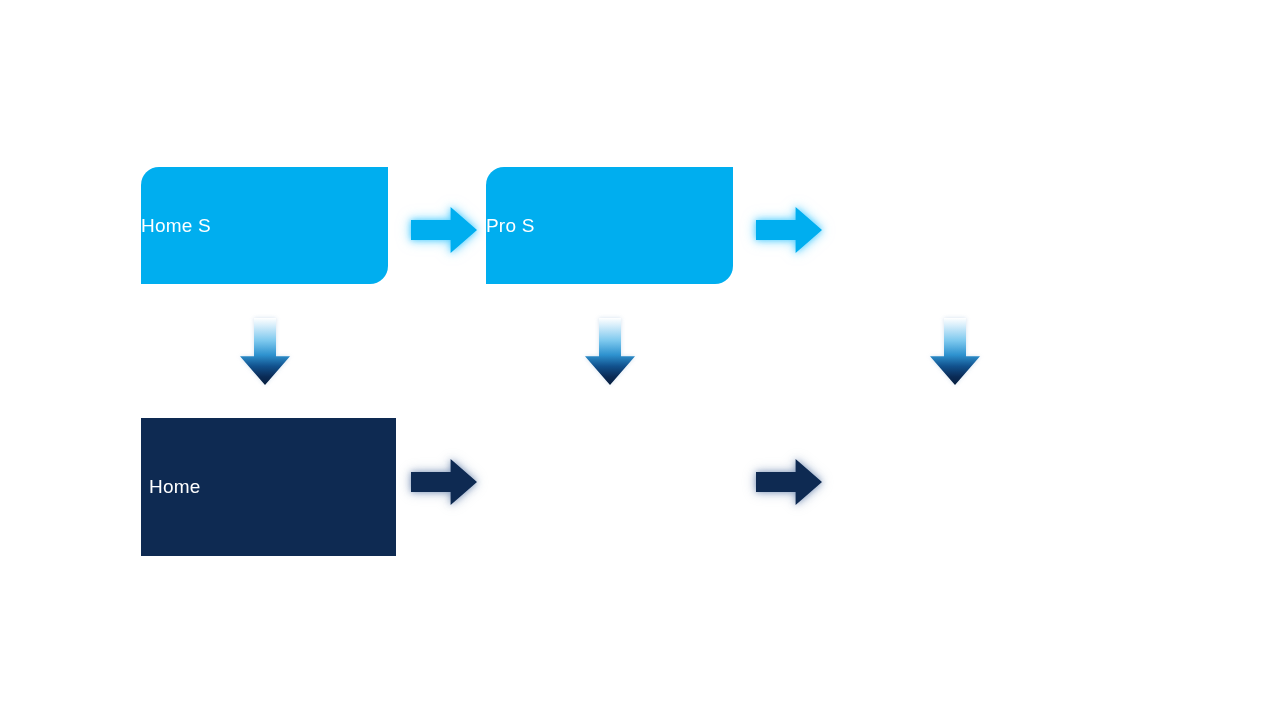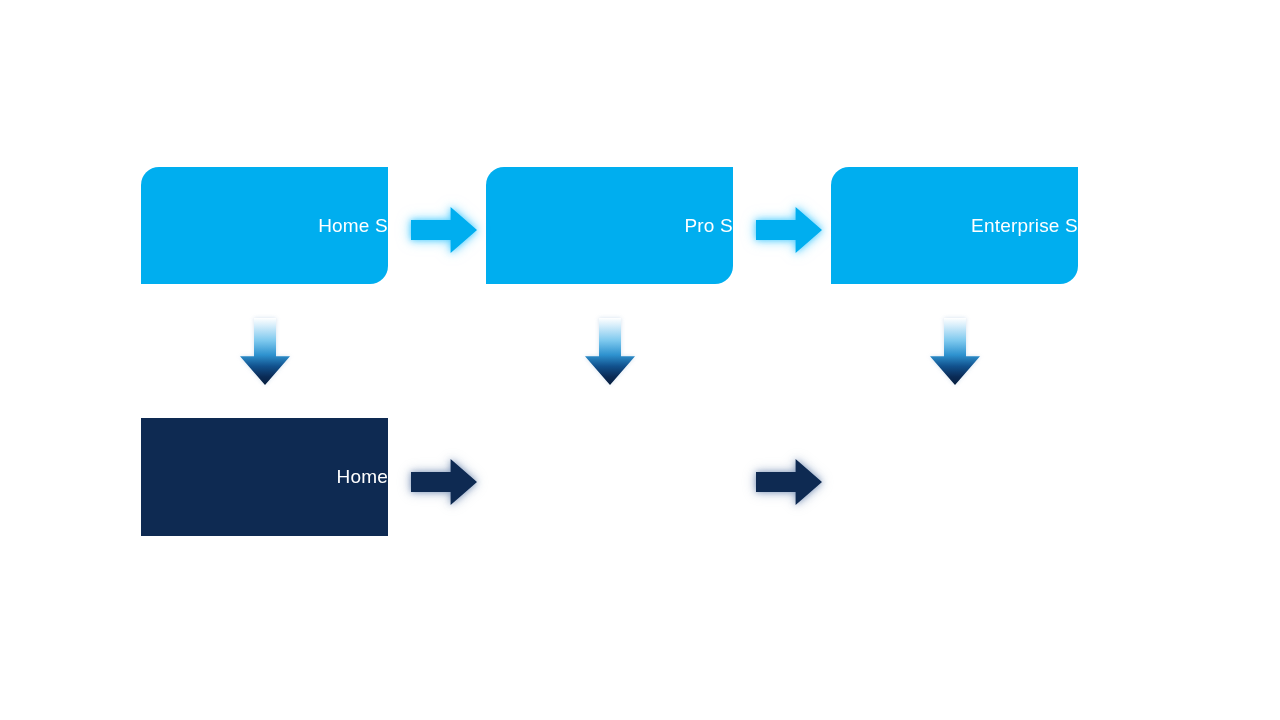--- a/index.html
+++ b/index.html
@@ -13,35 +13,36 @@
     width: 1280px;
     height: 720px;
     background: var(--slide-bg, #ffffff);
     overflow: hidden;
   }
   .box {
     position: absolute;
     width: 247px;
     display: flex;
     align-items: center;
-    justify-content: flex-end;
+    justify-content: flex-start;
     color: var(--label-text, #ffffff);
     font-size: 19px;
     letter-spacing: 0.2px;
   }
   .box.top {
     height: 117px;
     top: 167px;
     background: var(--light-blue, #00AEEF);
     border-radius: 18px 0 18px 0;
   }
   .box.bottom {
-    height: 118px;
+    height: 138px;
     top: 418px;
     background: var(--navy, #0E2A52);
+    padding-left: 8px;
   }
   .col1 { left: 141px; }
   .col2 { left: 486px; }
   .col3 { left: 831px; }
 
   
   .harrow-wrap {
     position: absolute;
     width: 66px;
     height: 46px;
@@ -93,23 +94,20 @@
 <body>
 
 <div class="slide">
 
   <div class="box top col1">
     <span>Home S</span>
   </div>
   <div class="box top col2">
     <span>Pro S</span>
   </div>
-  <div class="box top col3">
-    <span>Enterprise S</span>
-  </div>
 
   <div class="harrow-wrap glow-cyan harow-top hpos1">
     <div class="harrow cyan"></div>
   </div>
   <div class="harrow-wrap glow-cyan harow-top hpos2">
     <div class="harrow cyan"></div>
   </div>
 
   <div class="varrow-wrap vpos1">
     <div class="varrow"></div>

